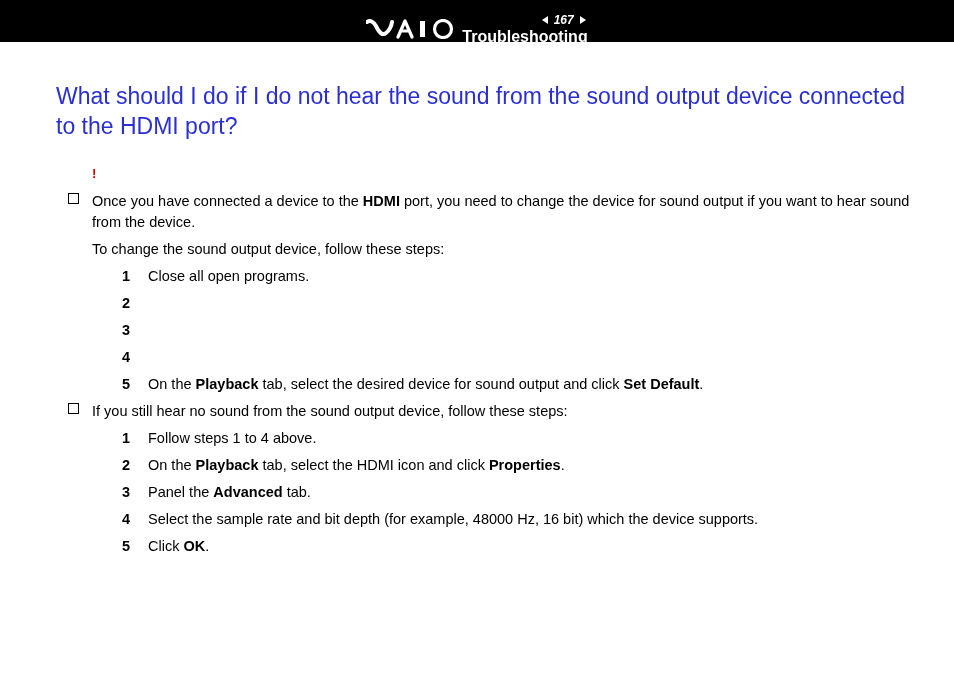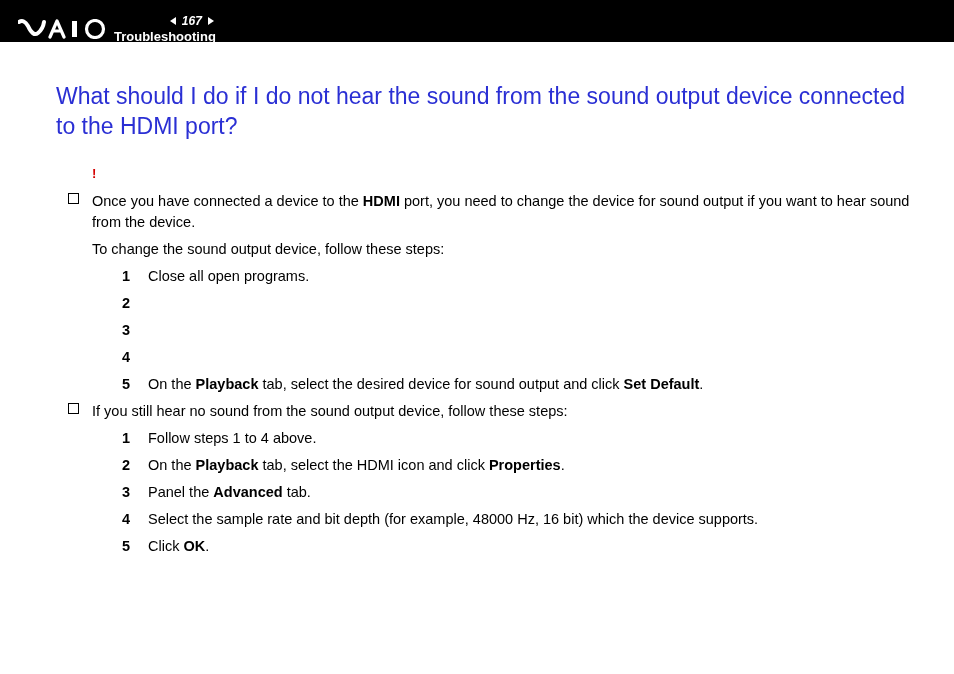--- a/index.html
+++ b/index.html
@@ -10,21 +10,21 @@
     background: #fff;
     color: #000;
     overflow: hidden;
   }
   .header {
     background: #000;
     color: #fff;
     height: 42px;
     display: flex;
     align-items: center;
-    justify-content: flex-start;
+    justify-content: center;
     padding: 16px 18px 0 18px;
   }
   .logo {
     display: flex;
     align-items: center;
   }
   .logo svg { display: block; }
   .header-right {
     display: flex;
     flex-direction: column;
@@ -35,21 +35,21 @@
   .page-nav {
     display: flex;
     align-items: center;
     gap: 4px;
     font-size: 12px;
     font-style: italic;
     font-weight: bold;
   }
   .page-nav svg { display: block; }
   .section-label {
-    font-size: 13px;
+    font-size: 16px;
     font-weight: bold;
   }
   .content {
     padding: 40px 36px 0 36px;
     margin-left: 20px;
   }
   .title {
     color: #2a2fd4;
     font-size: 23px;
     font-weight: 400;

